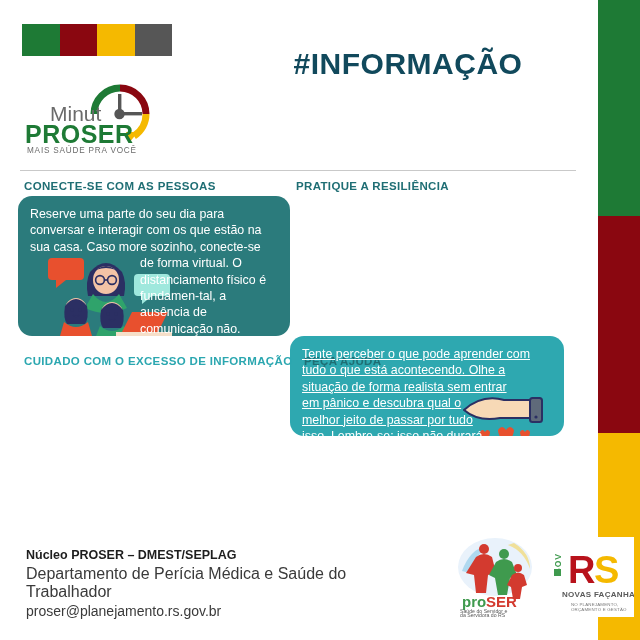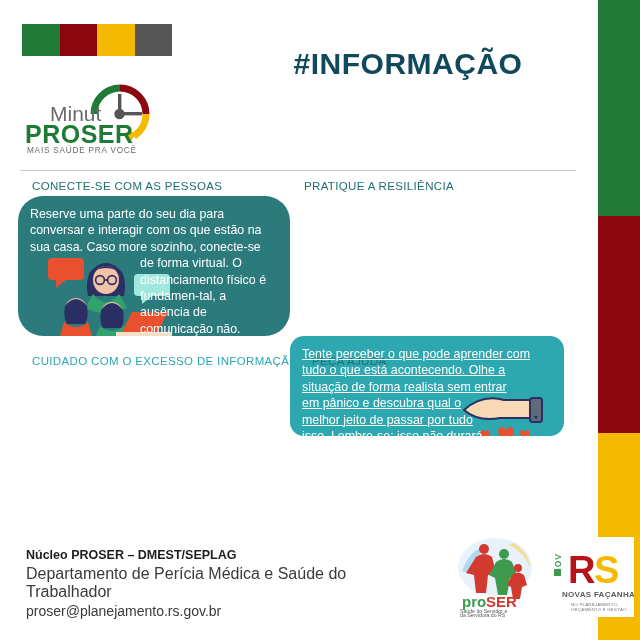--- a/index.html
+++ b/index.html
@@ -41,43 +41,43 @@
     line-height:1.05;margin:0;
   }
 
   .divider{position:absolute;left:20px;top:170px;width:556px;height:1px;background:#c9c9c9;}
 
   
   .col-left{position:absolute;left:18px;}
   .col-right{position:absolute;left:290px;}
 
   .sec-head{
-    font-size:11.5px;font-weight:normal;letter-spacing:.35px;
-    margin:0 0 6px 14px;text-transform:uppercase;white-space:nowrap;
+    font-size:11.5px;font-weight:bold;letter-spacing:.35px;
+    margin:0 0 6px 6px;text-transform:uppercase;white-space:nowrap;
   }
   .head-dark{color:#1f6e74;}
   .head-bright{color:#2ba7b0;}
 
   .card{
     position:relative;border-radius:14px;overflow:hidden;
     color:#ffffff;box-sizing:border-box;
   }
   .card-dark{background:#2b7b7c;}
   .card-bright{background:#2ea8b0;}
 
   .card p{
     position:relative;z-index:3;margin:0;
     font-size:12.4px;line-height:1.32;
     color:#ffffff;
   }
 
   .card-art{position:absolute;z-index:1;}
 
   
-  #card1{top:196px;width:272px;height:140px;border-radius:25px;}
+  #card1{top:196px;width:272px;height:140px;}
   #card1 p{padding:10px 12px 0 12px;}
   #card1 .txt-wrap{width:248px;}
   #card1 .txt-narrow{width:138px;margin-left:110px;}
 
   #card2{top:196px;width:274px;height:100px;text-decoration:underline;}
   #card2 p{padding:10px 12px 0 12px;}
   #card2 .txt-narrow2{width:190px;}
 
   
   .footer{position:absolute;left:26px;top:548px;width:330px;}

